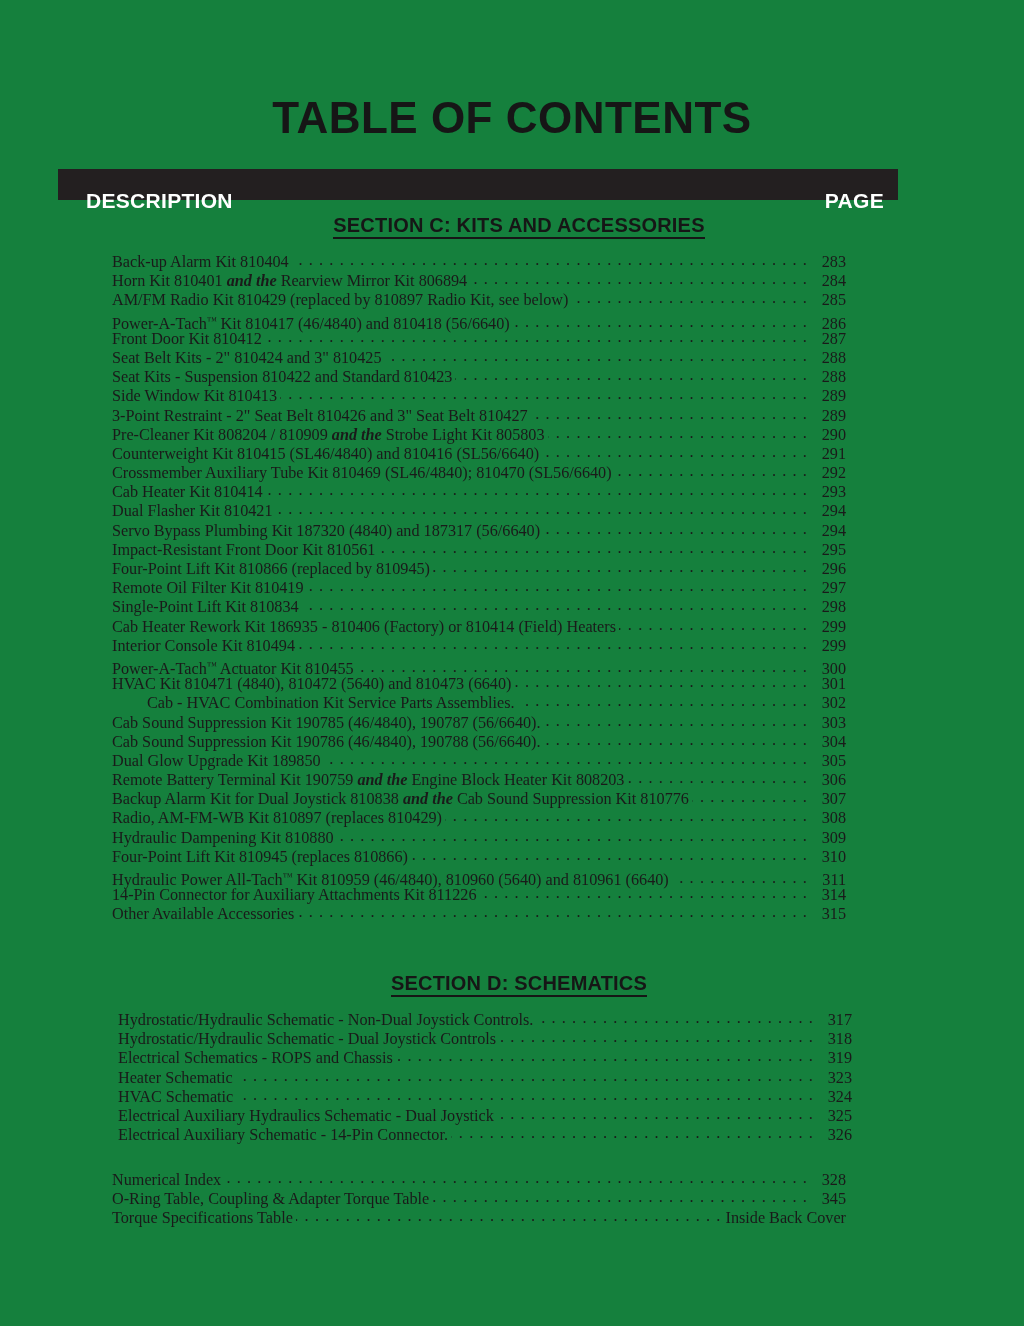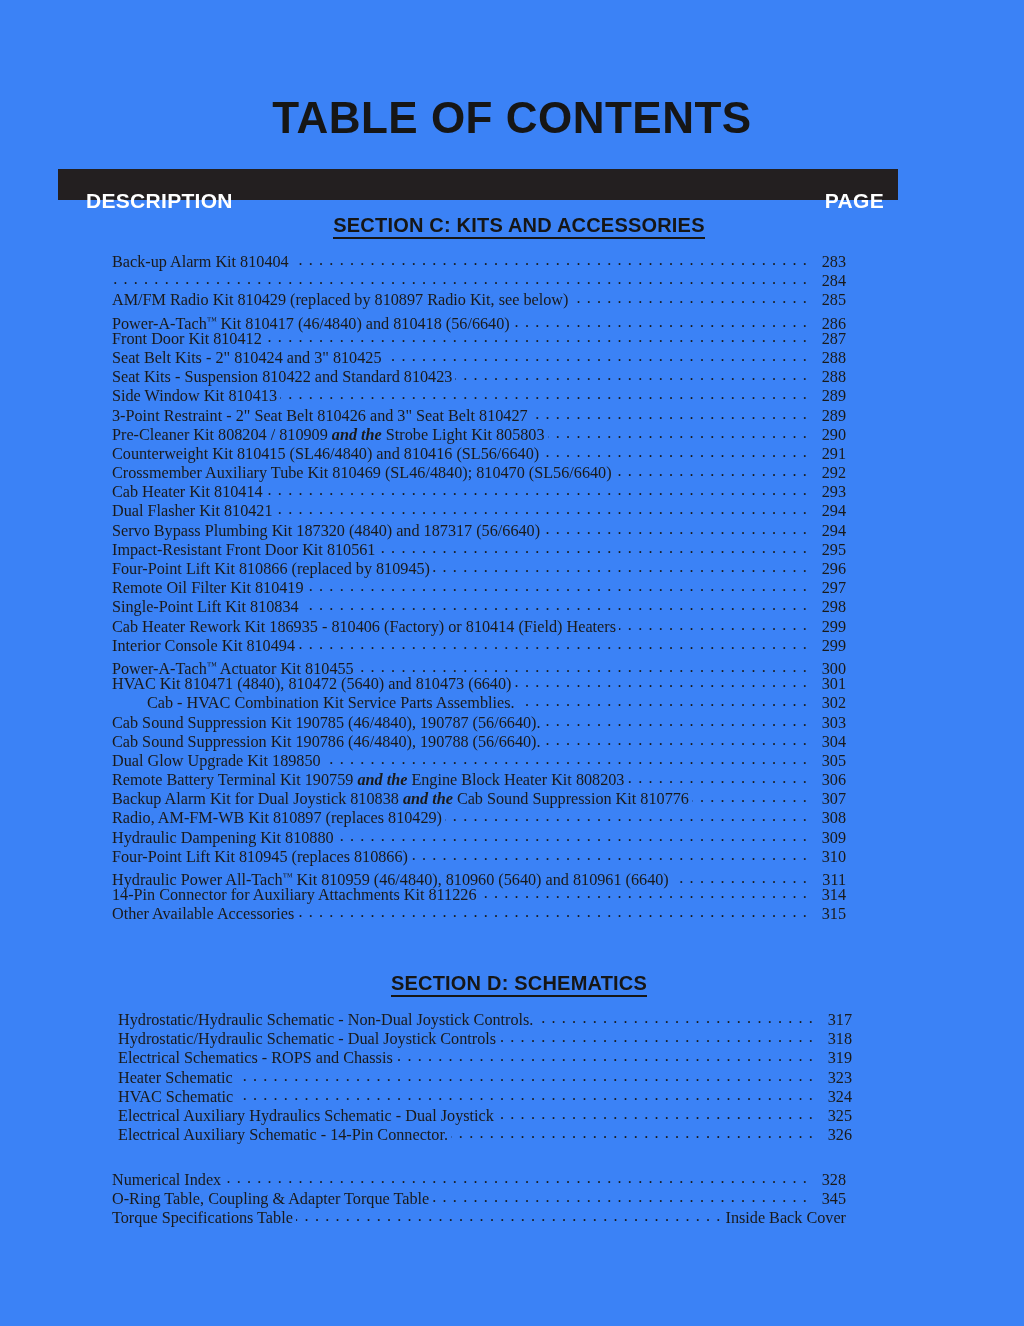--- a/index.html
+++ b/index.html
@@ -14,21 +14,21 @@
     font-family: "Liberation Serif", serif;
     color: #1a1a1a;
     overflow: hidden;
   }
 
   .page {
     position: absolute;
     left: 0; top: 0;
     width: 1024px;
     height: 1326px;
-    background: #3b82f6;
+    background: #15803d;
   }
 
   
   .doc-title {
     position: absolute;
     left: 0;
     top: 96px;
     width: 1024px;
     text-align: center;
     font-family: "Liberation Sans", sans-serif;
@@ -164,20 +164,21 @@
     <span>SECTION C: KITS AND ACCESSORIES</span>
   </div>
 
   <div class="toc-list" id="toc-section-c">
       <div class="toc-row">
         <span class="toc-label">Back-up Alarm Kit 810404</span>
         <span class="toc-dots"></span>
         <span class="toc-page num">283</span>
       </div>
       <div class="toc-row">
+        <span class="toc-label">Horn Kit 810401 <b>and the</b> Rearview Mirror Kit 806894</span>
         <span class="toc-dots"></span>
         <span class="toc-page num">284</span>
       </div>
       <div class="toc-row">
         <span class="toc-label">AM/FM Radio Kit 810429 (replaced by 810897 Radio Kit, see below)</span>
         <span class="toc-dots"></span>
         <span class="toc-page num">285</span>
       </div>
       <div class="toc-row">
         <span class="toc-label">Power-A-Tach<span class="tm">™</span> Kit 810417 (46/4840) and 810418 (56/6640)</span>

